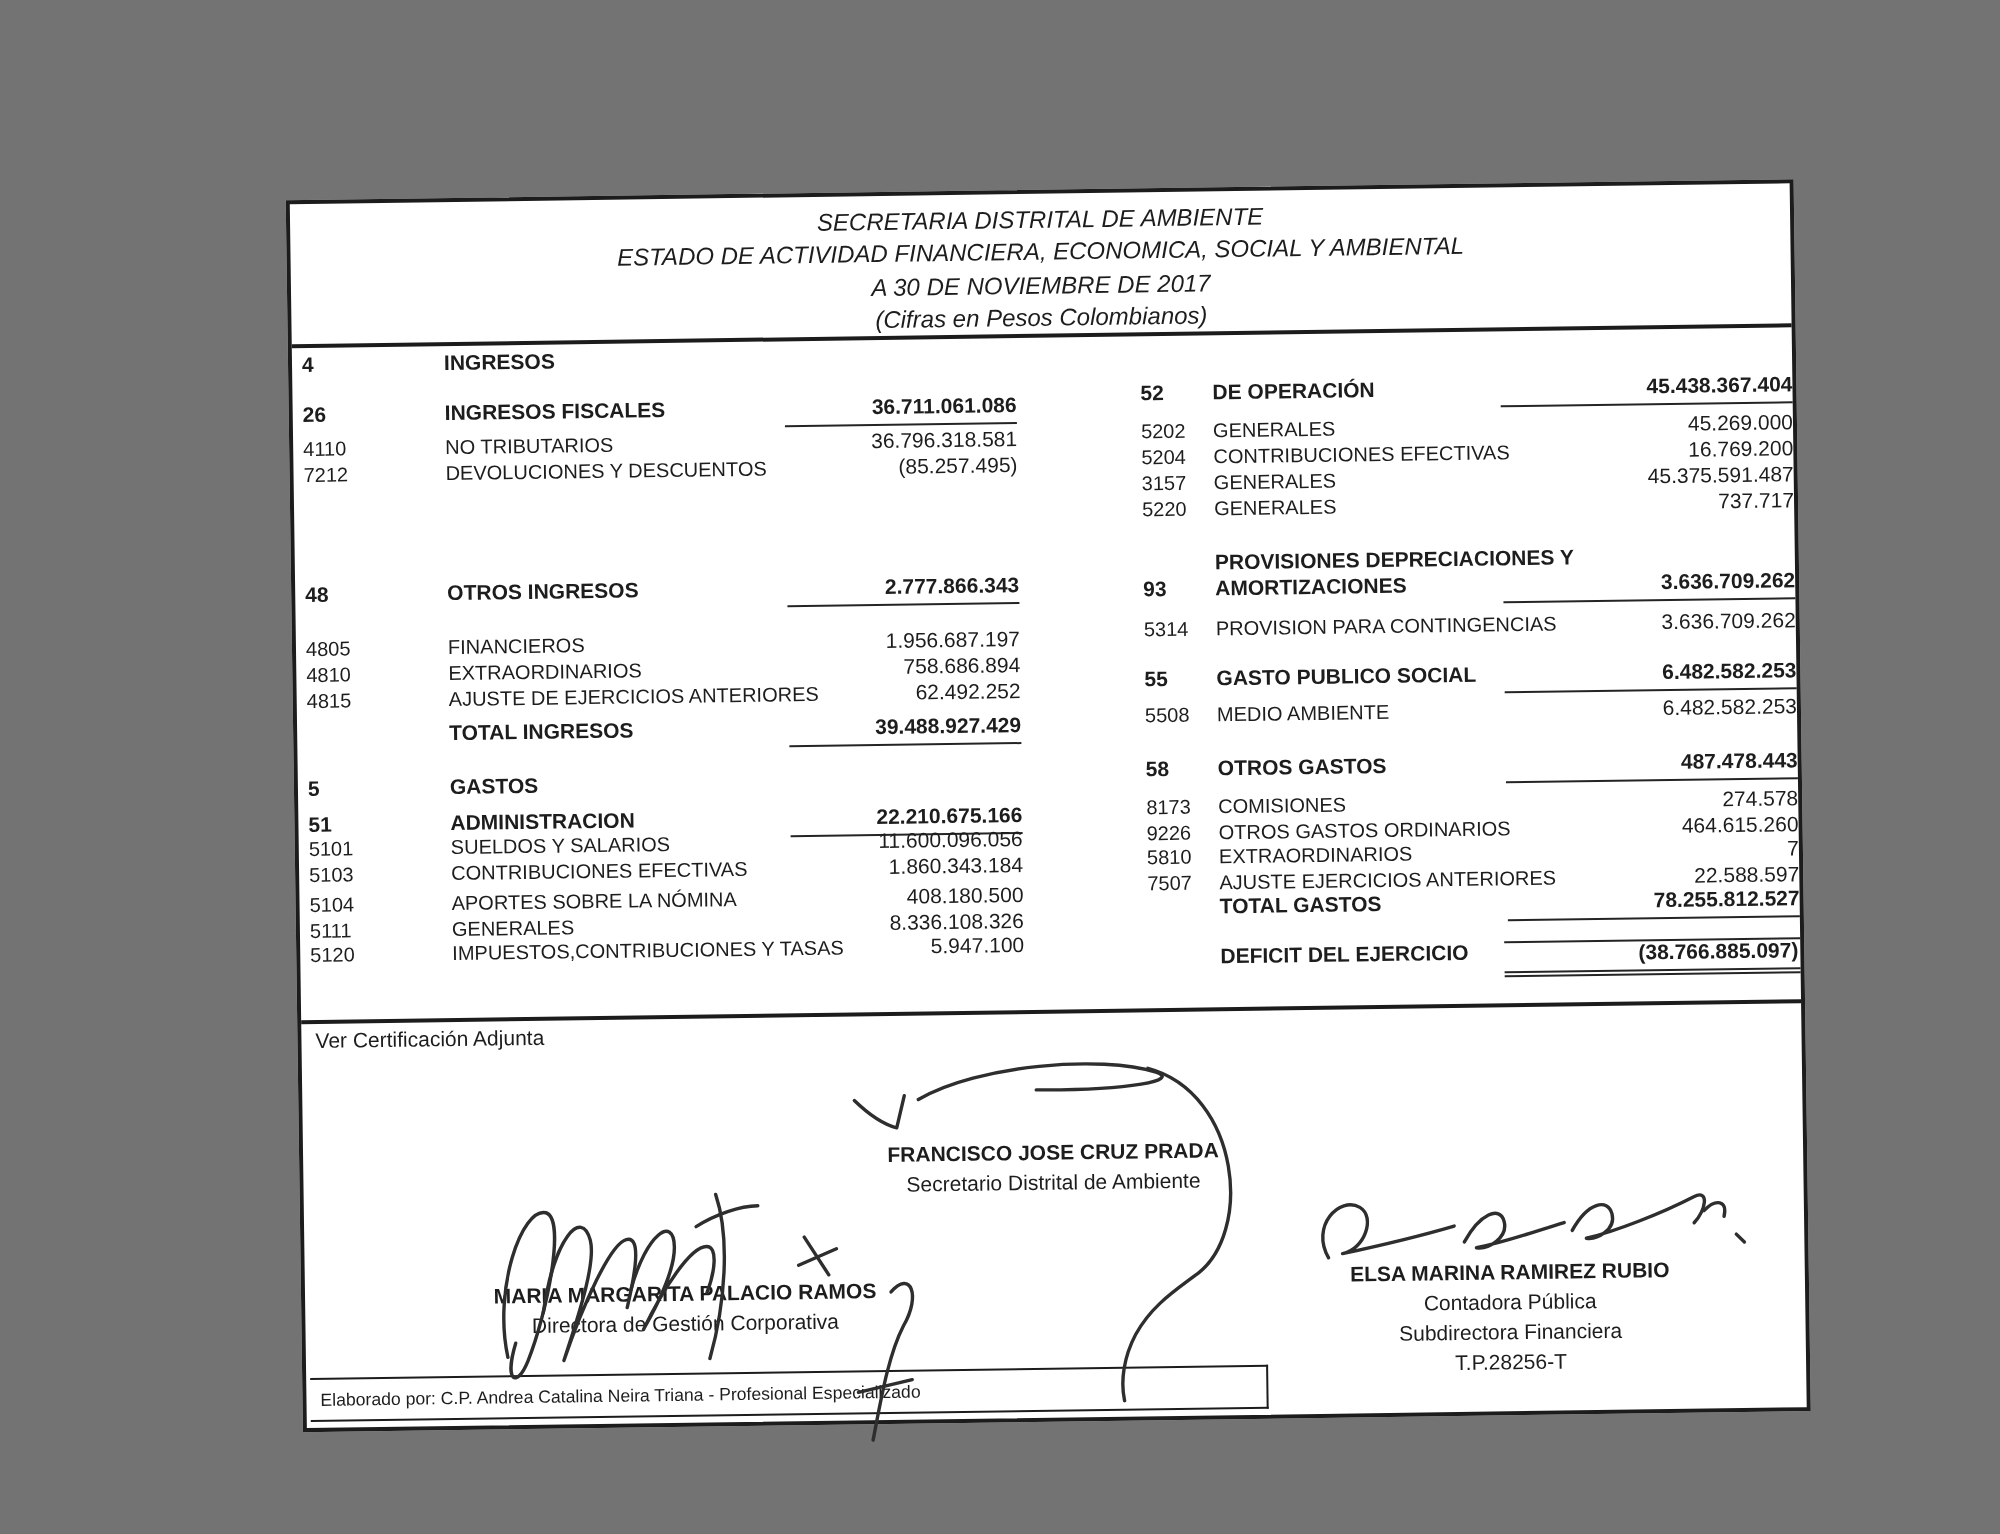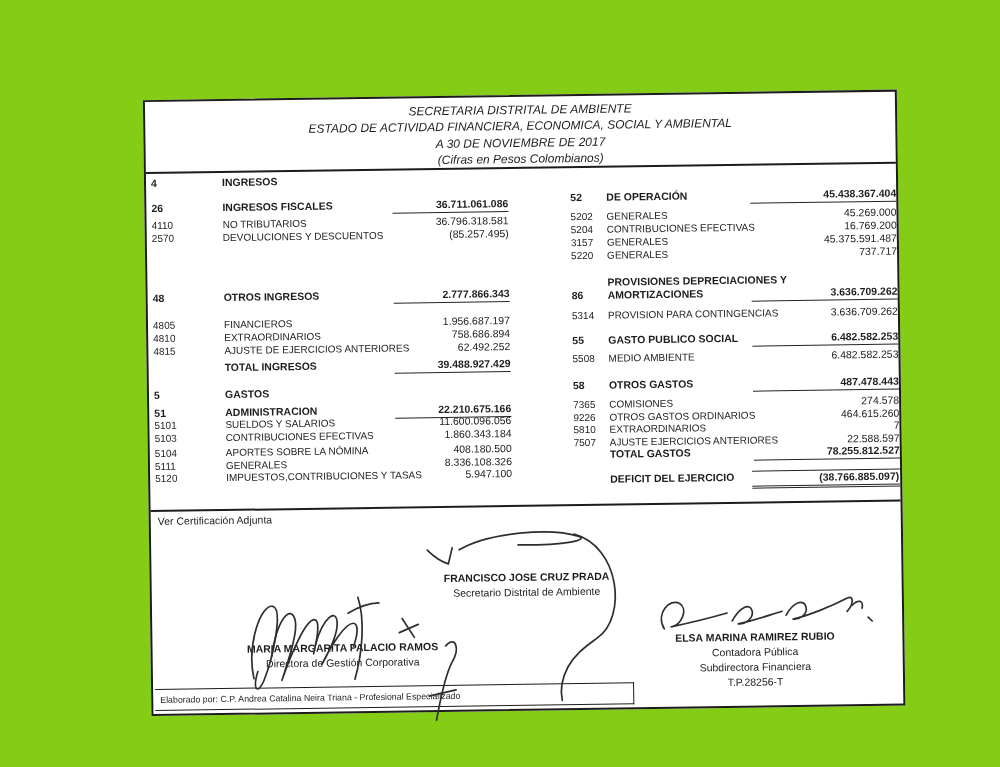--- a/index.html
+++ b/index.html
@@ -1,20 +1,20 @@
 <!DOCTYPE html>
 <html><head>
 <meta charset="utf-8">
 <style>
   html,body{margin:0;padding:0;}
   body{
     width:1000px;height:767px;background:#ffffff;position:relative;overflow:hidden;
     font-family:"Liberation Sans","DejaVu Sans",sans-serif;color:#1d1d1d;
   }
-  .page{position:absolute;inset:0;background:#84cc16;}
+  .page{position:absolute;inset:0;background:#737373;}
   .doc{
     position:absolute;left:143px;top:100px;width:750px;height:612px;
     border:2px solid #1c1c1c;background:#fff;
     transform:rotate(-0.8deg);transform-origin:10px 10px;
   }
   
   .doc-header{position:absolute;left:0;top:0;width:100%;height:70px;border-bottom:2px solid #1c1c1c;}
   .doc-header .h-line{position:absolute;left:0;width:100%;text-align:center;font-style:italic;font-size:12px;white-space:nowrap;}
   .h1{top:6px;} .h2{top:22px;} .h3{top:39px;} .h4{top:55px;}
   
@@ -74,21 +74,21 @@
             <span class="code">26</span>
             <span class="label">INGRESOS FISCALES</span>
             <span class="amount underline">36.711.061.086</span>
           </div>
           <div class="row" style="top: 117px;">
             <span class="code">4110</span>
             <span class="label">NO TRIBUTARIOS</span>
             <span class="amount">36.796.318.581</span>
           </div>
           <div class="row" style="top: 130px;">
-            <span class="code">2570</span>
+            <span class="code">7212</span>
             <span class="label">DEVOLUCIONES Y DESCUENTOS</span>
             <span class="amount">(85.257.495)</span>
           </div>
           <div class="row bold" style="top: 190px;">
             <span class="code">48</span>
             <span class="label">OTROS INGRESOS</span>
             <span class="amount underline">2.777.866.343</span>
           </div>
           <div class="row" style="top: 217px;">
             <span class="code">4805</span>
@@ -171,21 +171,21 @@
             <span class="code">5220</span>
             <span class="label">GENERALES</span>
             <span class="amount">737.717</span>
           </div>
           <div class="row bold" style="top: 180px;">
             <span class="code"></span>
             <span class="label">PROVISIONES DEPRECIACIONES Y</span>
             <span class="amount"></span>
           </div>
           <div class="row bold" style="top: 193px;">
-            <span class="code">86</span>
+            <span class="code">93</span>
             <span class="label">AMORTIZACIONES</span>
             <span class="amount underline">3.636.709.262</span>
           </div>
           <div class="row" style="top: 213px;">
             <span class="code">5314</span>
             <span class="label">PROVISION PARA CONTINGENCIAS</span>
             <span class="amount">3.636.709.262</span>
           </div>
           <div class="row bold" style="top: 238px;">
             <span class="code">55</span>
@@ -196,21 +196,21 @@
             <span class="code">5508</span>
             <span class="label">MEDIO AMBIENTE</span>
             <span class="amount">6.482.582.253</span>
           </div>
           <div class="row bold" style="top: 283px;">
             <span class="code">58</span>
             <span class="label">OTROS GASTOS</span>
             <span class="amount underline">487.478.443</span>
           </div>
           <div class="row" style="top: 302px;">
-            <span class="code">7365</span>
+            <span class="code">8173</span>
             <span class="label">COMISIONES</span>
             <span class="amount">274.578</span>
           </div>
           <div class="row" style="top: 315px;">
             <span class="code">9226</span>
             <span class="label">OTROS GASTOS ORDINARIOS</span>
             <span class="amount">464.615.260</span>
           </div>
           <div class="row" style="top: 327px;">
             <span class="code">5810</span>

